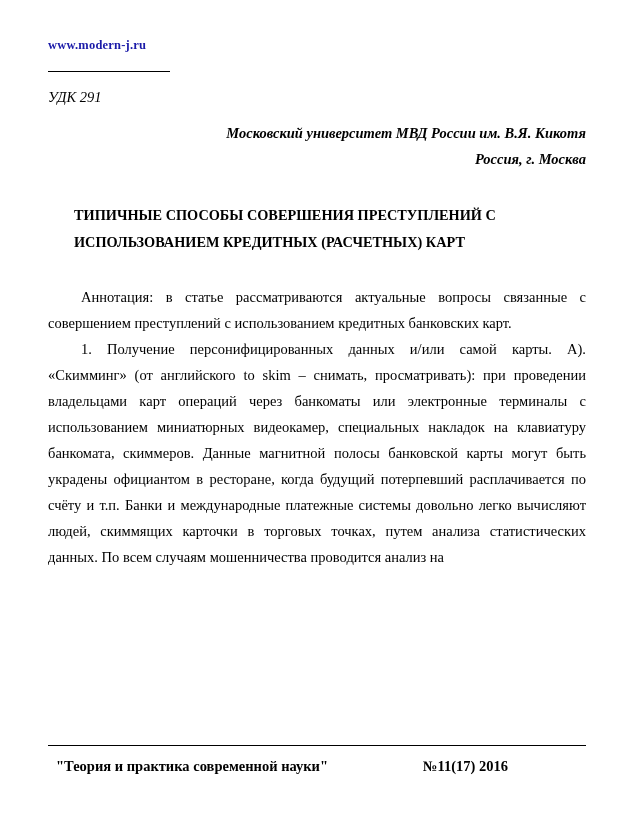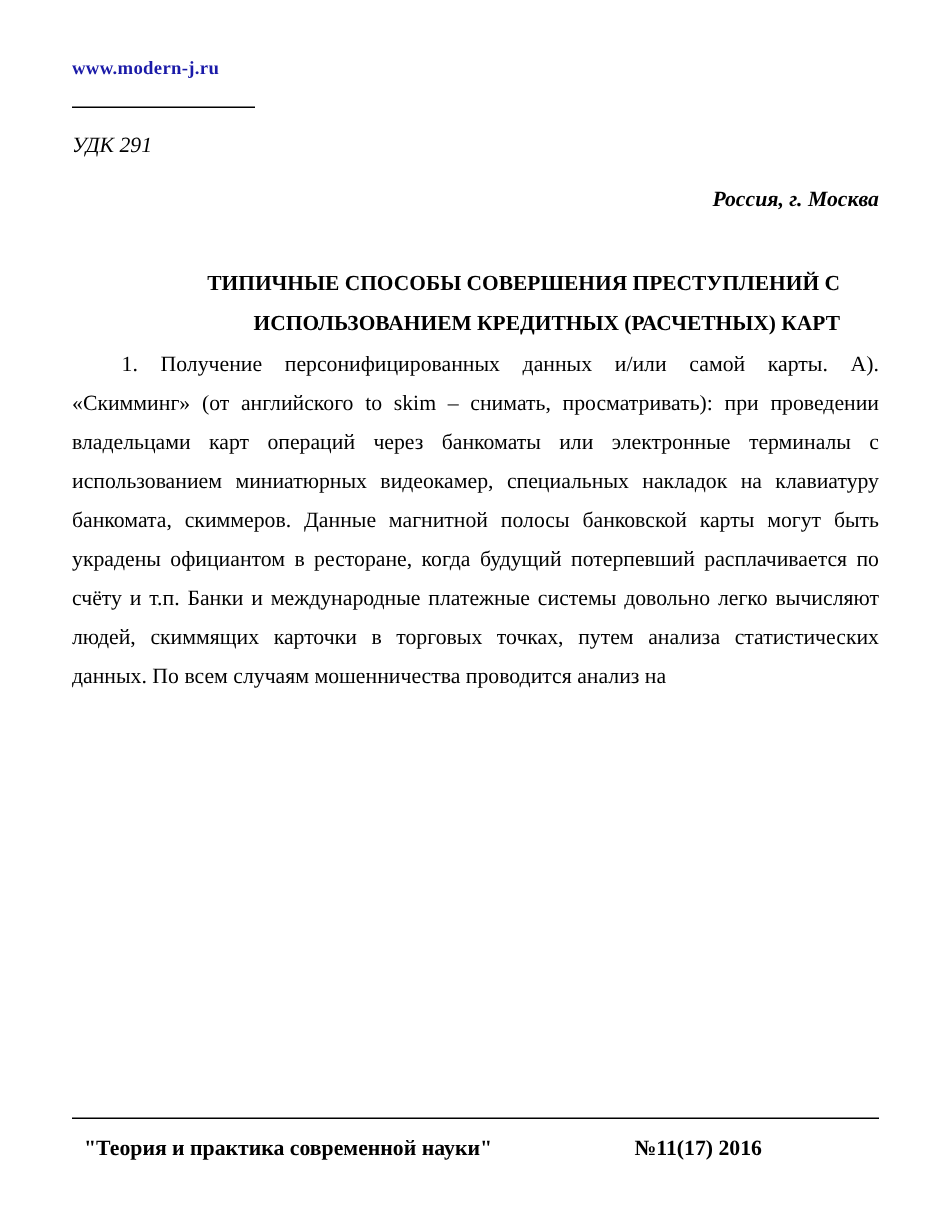--- a/index.html
+++ b/index.html
@@ -46,21 +46,21 @@
     margin-top: 14px;
   }
   .author-line {
     font-family: "Liberation Serif", serif;
     font-weight: bold;
     font-style: italic;
     font-size: 14.5px;
     line-height: 26px;
   }
   .doc-title {
-    text-align: right;
+    text-align: left;
     font-family: "Liberation Serif", serif;
     font-weight: bold;
     font-size: 14.3px;
     line-height: 27px;
     margin: 30px 26px 0 26px;
   }
   .para {
     font-family: "Liberation Serif", serif;
     font-size: 14.5px;
     line-height: 26px;
@@ -105,28 +105,30 @@
 
 <div class="page">
 
   <div class="site-url">www.modern-j.ru</div>
 
   <div class="rule-short"></div>
 
   <div class="udk">УДК 291</div>
 
   <div class="author-block">
+    <div class="author-line">Московский университет МВД России им. В.Я. Кикотя</div>
     <div class="author-line">Россия, г. Москва</div>
   </div>
 
   <div class="doc-title">
     <div>ТИПИЧНЫЕ СПОСОБЫ СОВЕРШЕНИЯ ПРЕСТУПЛЕНИЙ С</div>
     <div>ИСПОЛЬЗОВАНИЕМ КРЕДИТНЫХ (РАСЧЕТНЫХ) КАРТ</div>
   </div>
 
+  <p class="para first-abstract">Аннотация: в статье рассматриваются актуальные вопросы связанные с совершением преступлений с использованием кредитных банковских карт.</p>
 
   <p class="para">1. Получение персонифицированных данных и/или самой карты. А). «Скимминг» (от английского to skim – снимать, просматривать): при проведении владельцами карт операций через банкоматы или электронные терминалы с использованием миниатюрных видеокамер, специальных накладок на клавиатуру банкомата, скиммеров. Данные магнитной полосы банковской карты могут быть украдены официантом в ресторане, когда будущий потерпевший расплачивается по счёту и т.п. Банки и международные платежные системы довольно легко вычисляют людей, скиммящих карточки в торговых точках, путем анализа статистических данных. По всем случаям мошенничества проводится анализ на</p>
 
   <div class="footer">
     <div class="footer-rule"></div>
     <div class="footer-row">
       <span class="footer-left">"Теория и практика современной науки"</span>
       <span class="footer-right">№11(17) 2016</span>
     </div>
   </div>

